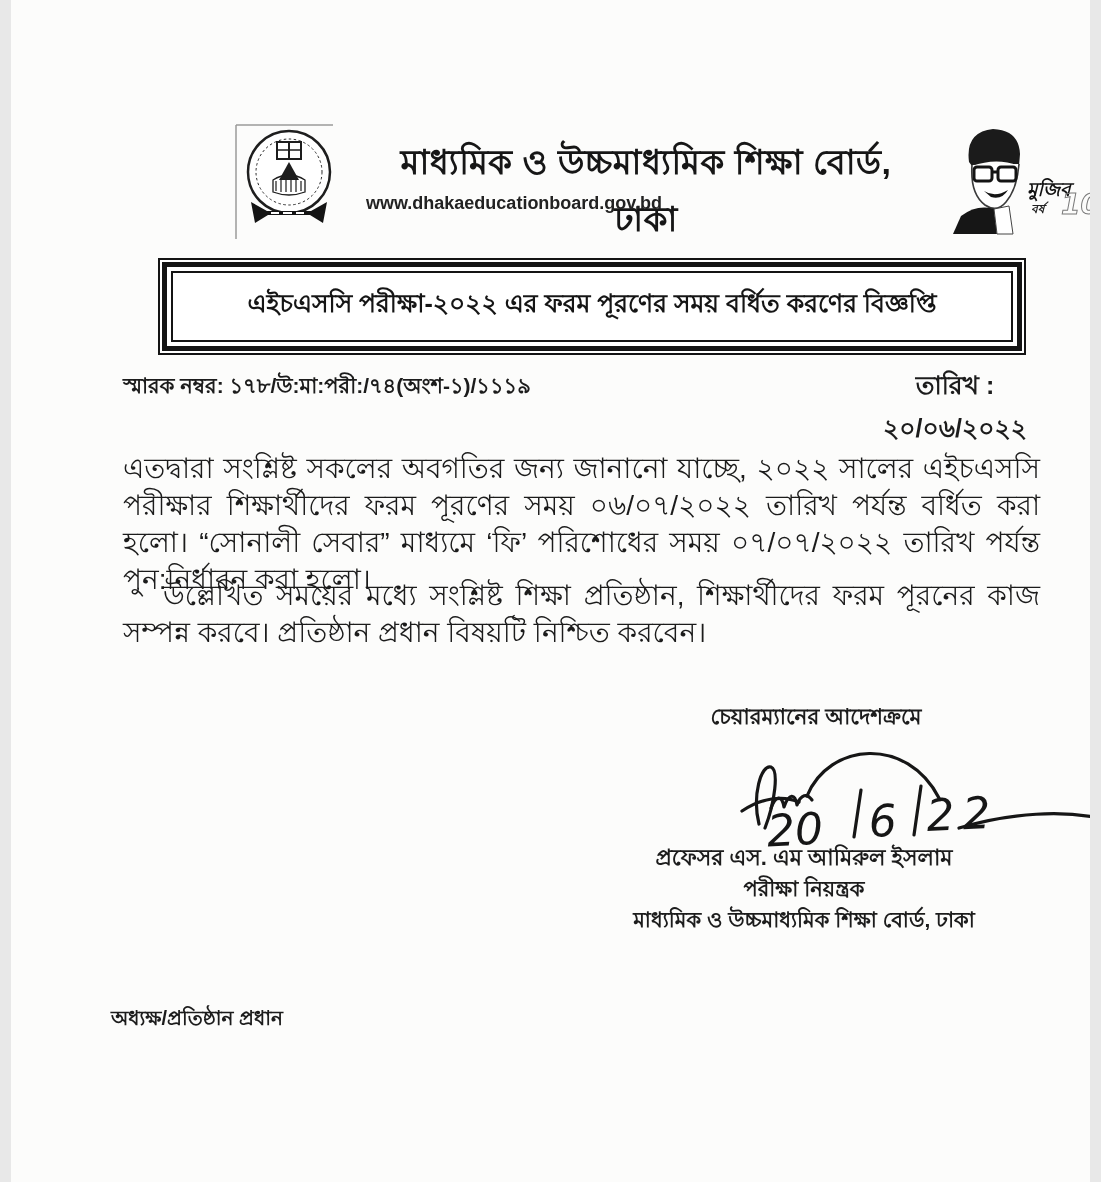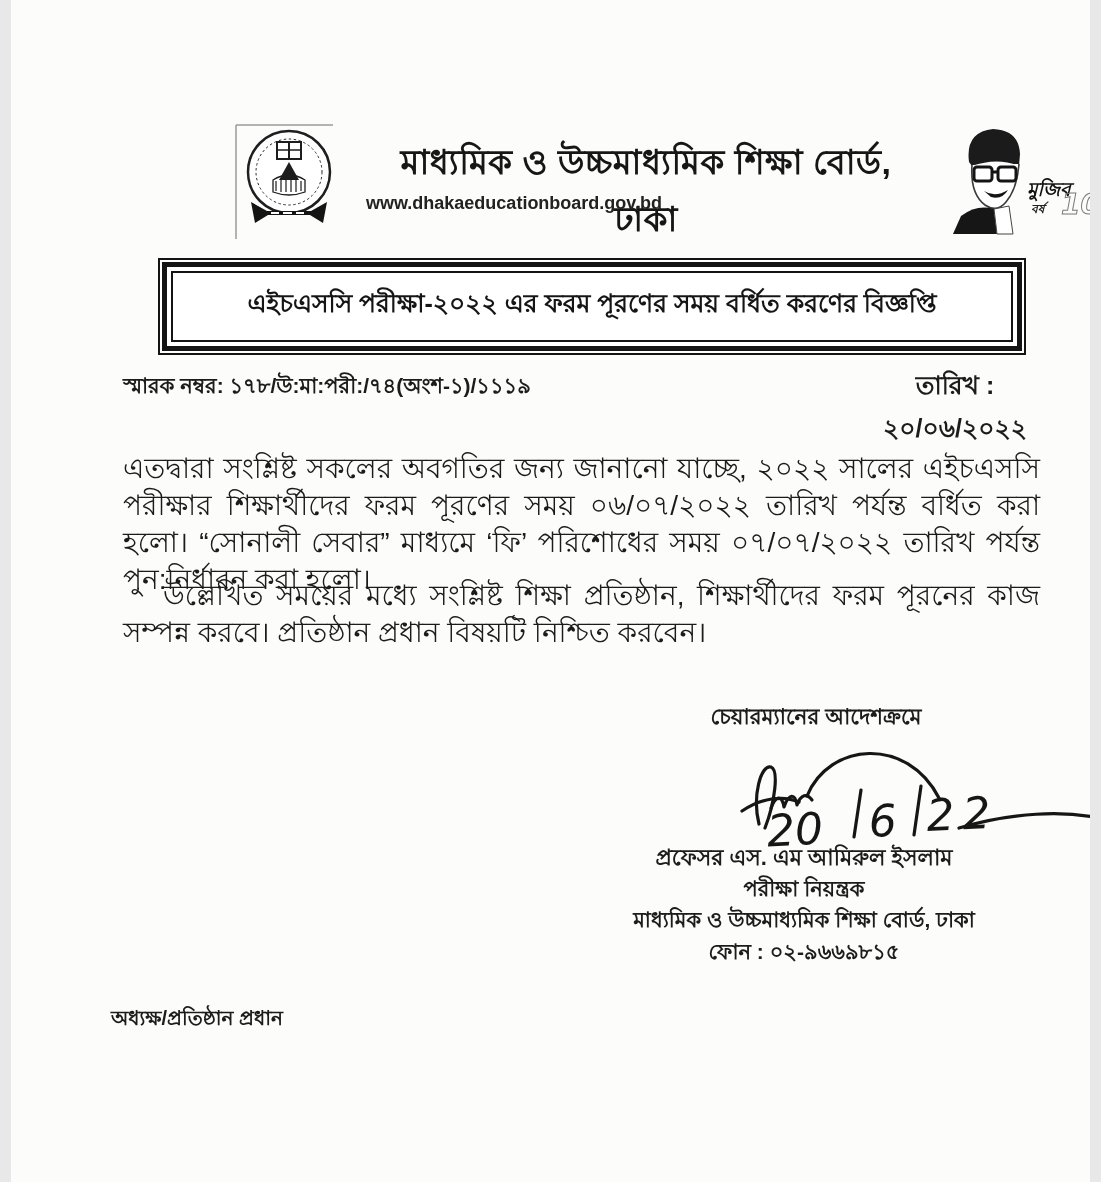--- a/index.html
+++ b/index.html
@@ -133,18 +133,17 @@
         <text x="160" y="99">6</text>
         <text x="218" y="96" letter-spacing="8">22</text>
       </g>
     </svg>
   </div>
 
   <div class="abs sig-block">
     <div class="sig-name">প্রফেসর এস. এম আমিরুল ইসলাম</div>
     <div class="sig-desig">পরীক্ষা নিয়ন্ত্রক</div>
     <div class="sig-org">মাধ্যমিক ও উচ্চমাধ্যমিক শিক্ষা বোর্ড, ঢাকা</div>
-    <div class="sig-phone">ফোন : ০২-৯৬৬৯৮১৫</div>
   </div>
 
   <div class="abs footer-addressee">অধ্যক্ষ/প্রতিষ্ঠান প্রধান</div>
 
 </div>
 
 </body></html>

